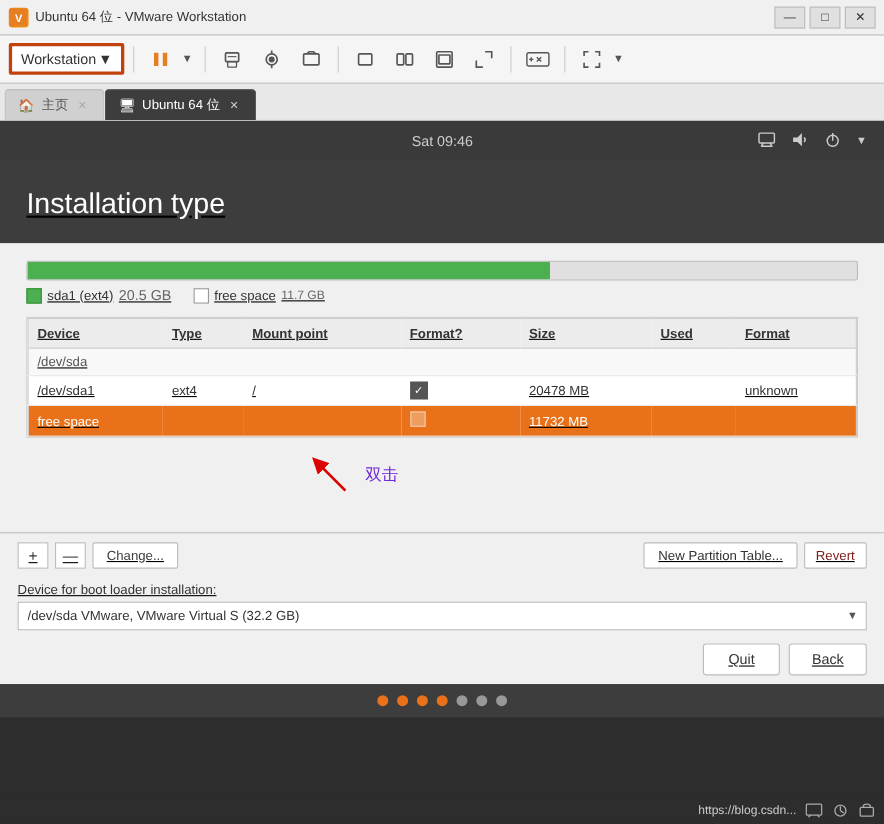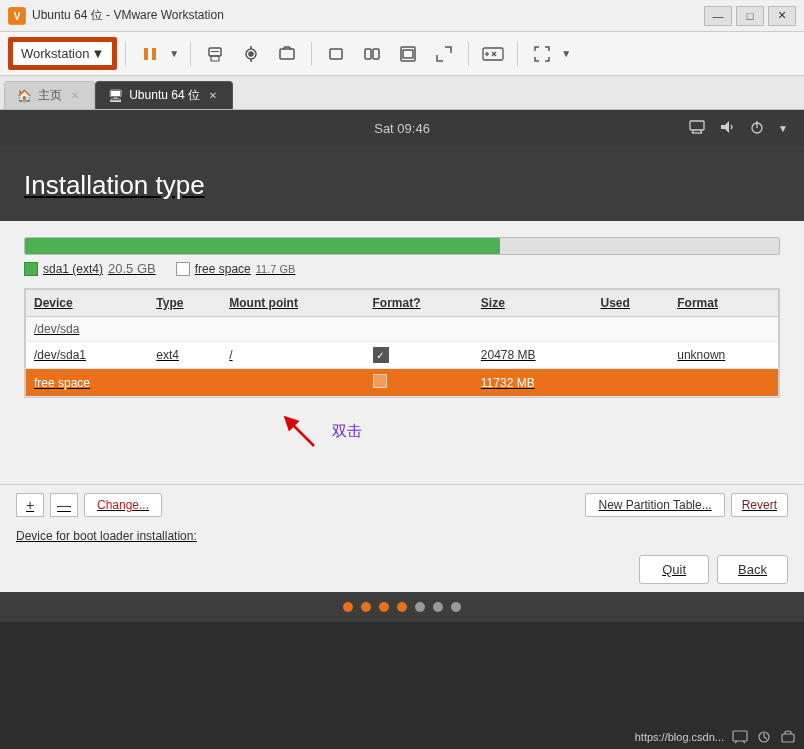--- a/index.html
+++ b/index.html
@@ -45,21 +45,21 @@
       background: #f5f5f5;
       border-bottom: 1px solid #ccc;
       display: flex;
       align-items: center;
       padding: 0 8px;
       gap: 4px;
     }
     .toolbar-menu {
       display: flex; align-items: center; gap: 2px;
       padding: 4px 8px;
-      border: 5px solid #c2410c;
+      border: 3px solid #c2410c;
       background: white;
       border-radius: 2px;
       cursor: pointer;
       font-size: 13px;
       color: #333;
     }
     .toolbar-separator { width: 1px; height: 24px; background: #ccc; margin: 0 4px; }
     .toolbar-btn {
       width: 32px; height: 28px;
       display: flex; align-items: center; justify-content: center;
@@ -221,21 +221,21 @@
       font-size: 14px;
       display: flex; align-items: center; justify-content: center;
       color: #333;
     }
     .change-btn {
       padding: 4px 12px;
       border: 1px solid #bbb;
       background: white;
       cursor: pointer;
       font-size: 12px;
-      color: #b91c1c;
+      color: #404040;
       border-radius: 2px;
     }
     .new-partition-btn {
       padding: 4px 12px;
       border: 1px solid #bbb;
       background: white;
       cursor: pointer;
       font-size: 12px;
       color: #333;
       border-radius: 2px;
@@ -586,20 +586,25 @@
       <div class="partition-buttons">
         <button class="icon-btn">+</button>
         <button class="icon-btn">—</button>
         <button class="change-btn">Change...</button>
         <button class="new-partition-btn">New Partition Table...</button>
         <button class="revert-btn">Revert</button>
       </div>
 
       <div class="boot-loader-section">
         <div class="boot-loader-label">Device for boot loader installation:</div>
+        <div class="select-wrapper">
+          <select class="boot-loader-select">
+            <option>/dev/sda   VMware, VMware Virtual S (32.2 GB)</option>
+          </select>
+        </div>
       </div>
 
       <div class="action-buttons">
         <button class="action-btn">Quit</button>
         <button class="action-btn">Back</button>
       </div>
     </div>
 
   </div>
 

